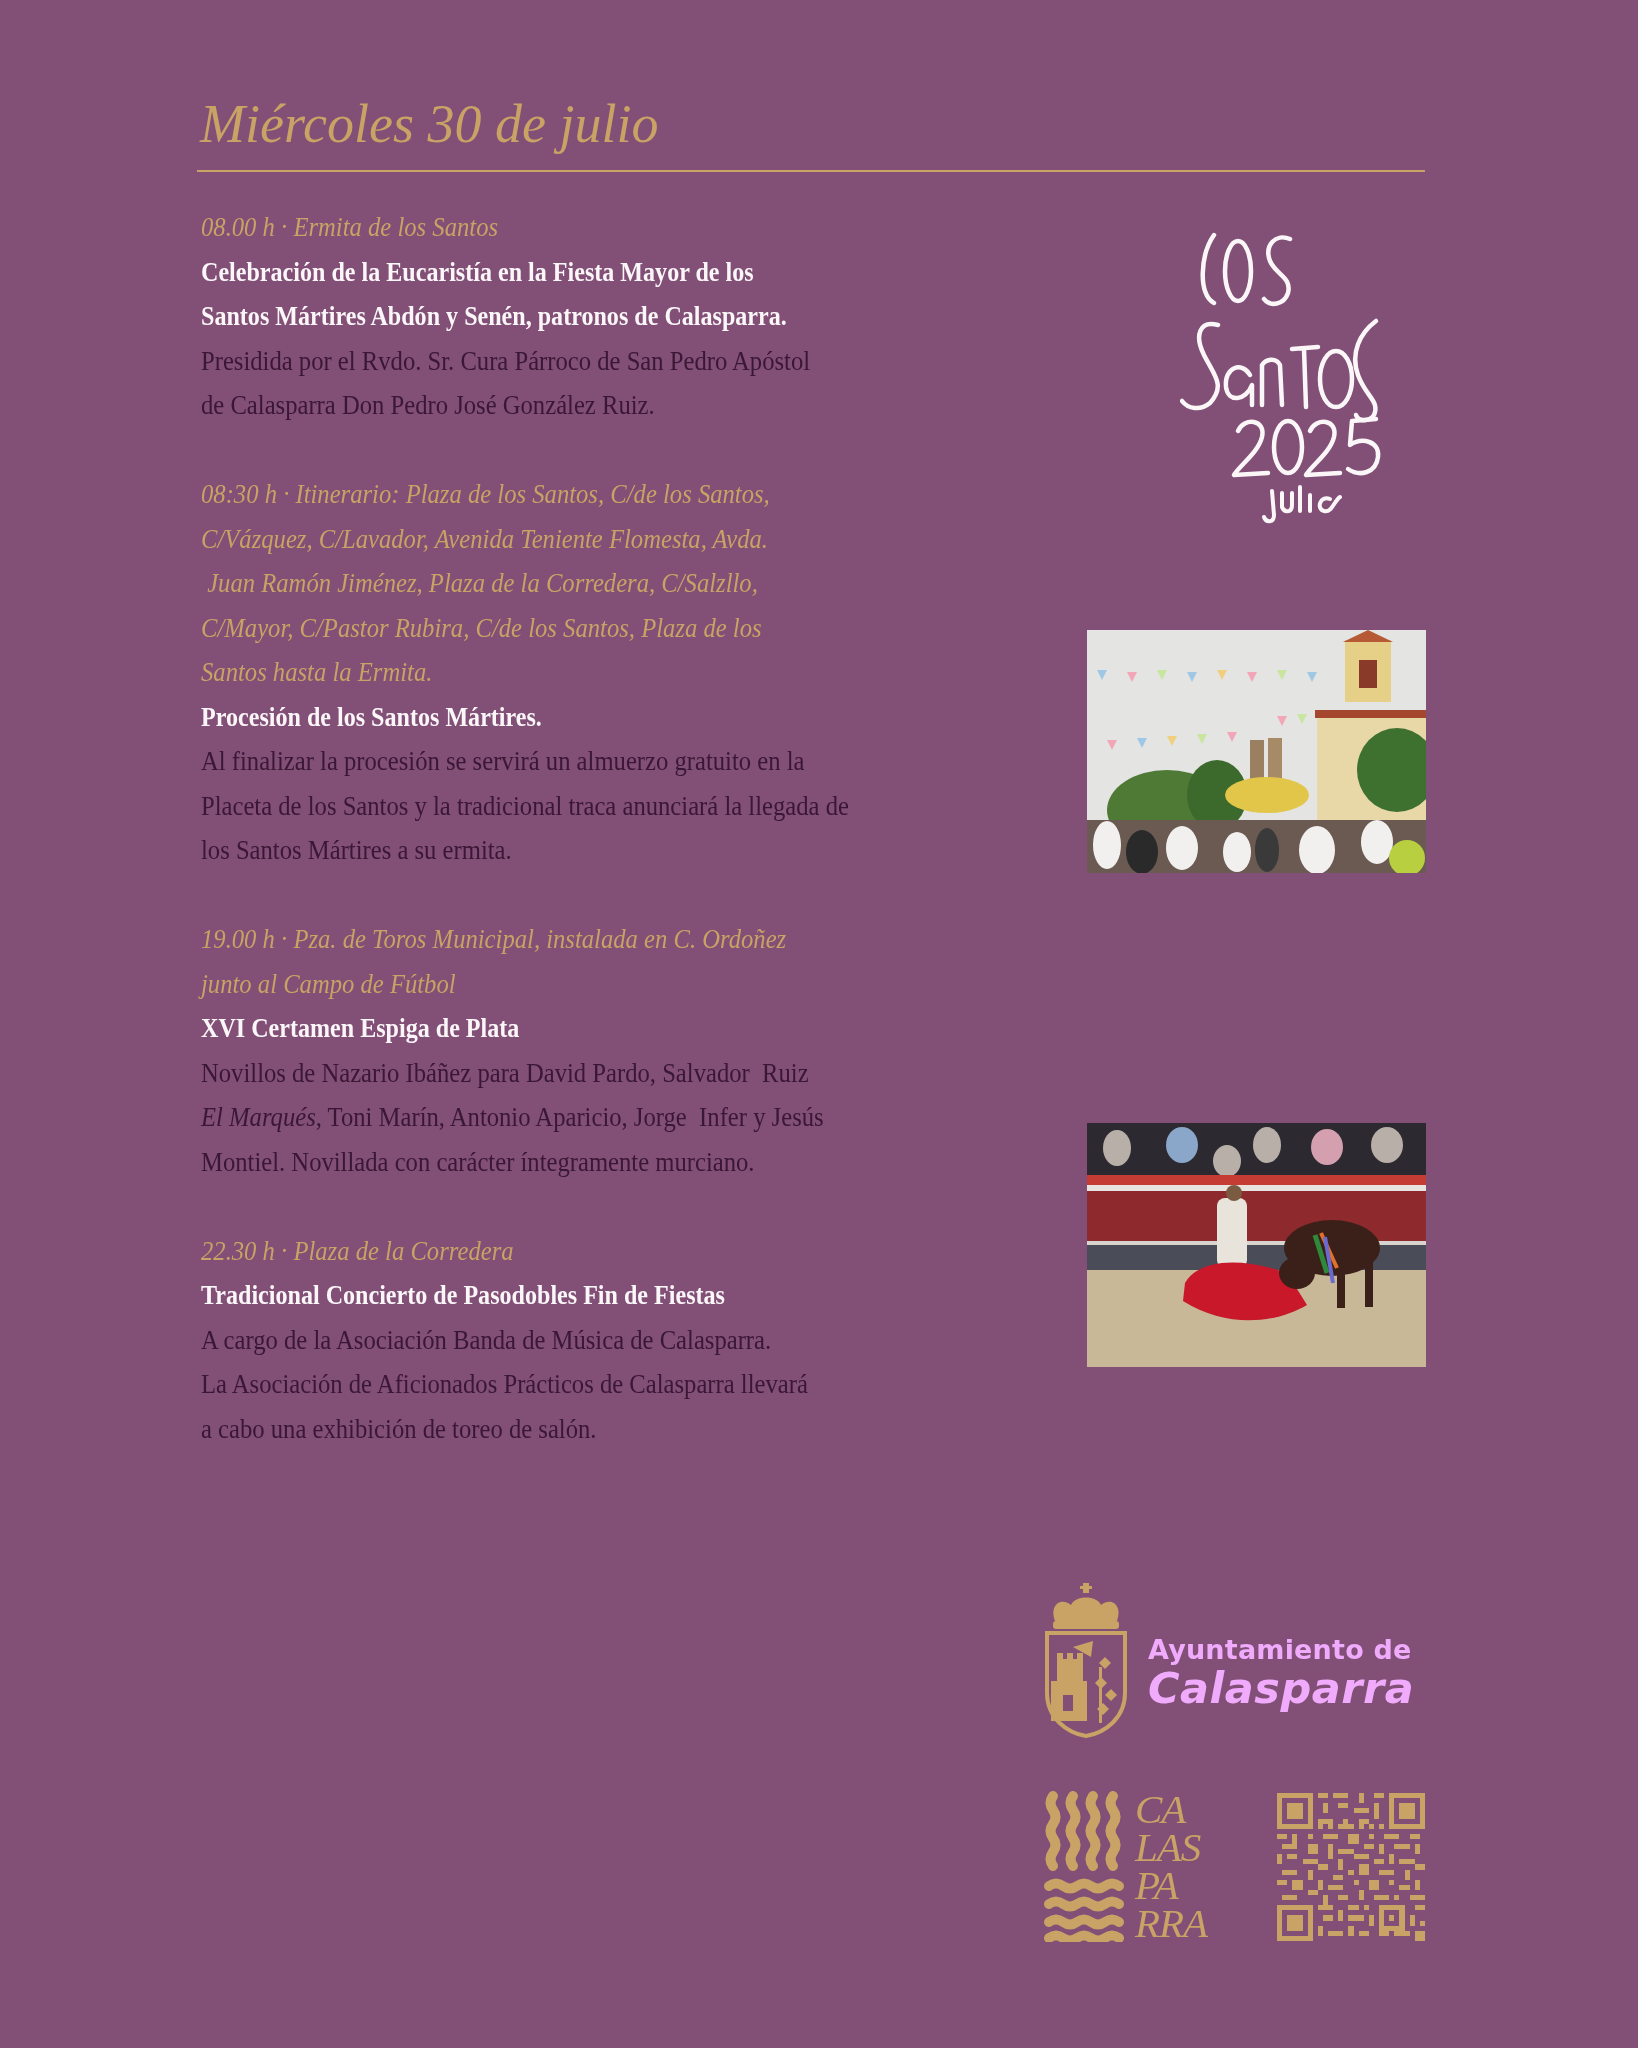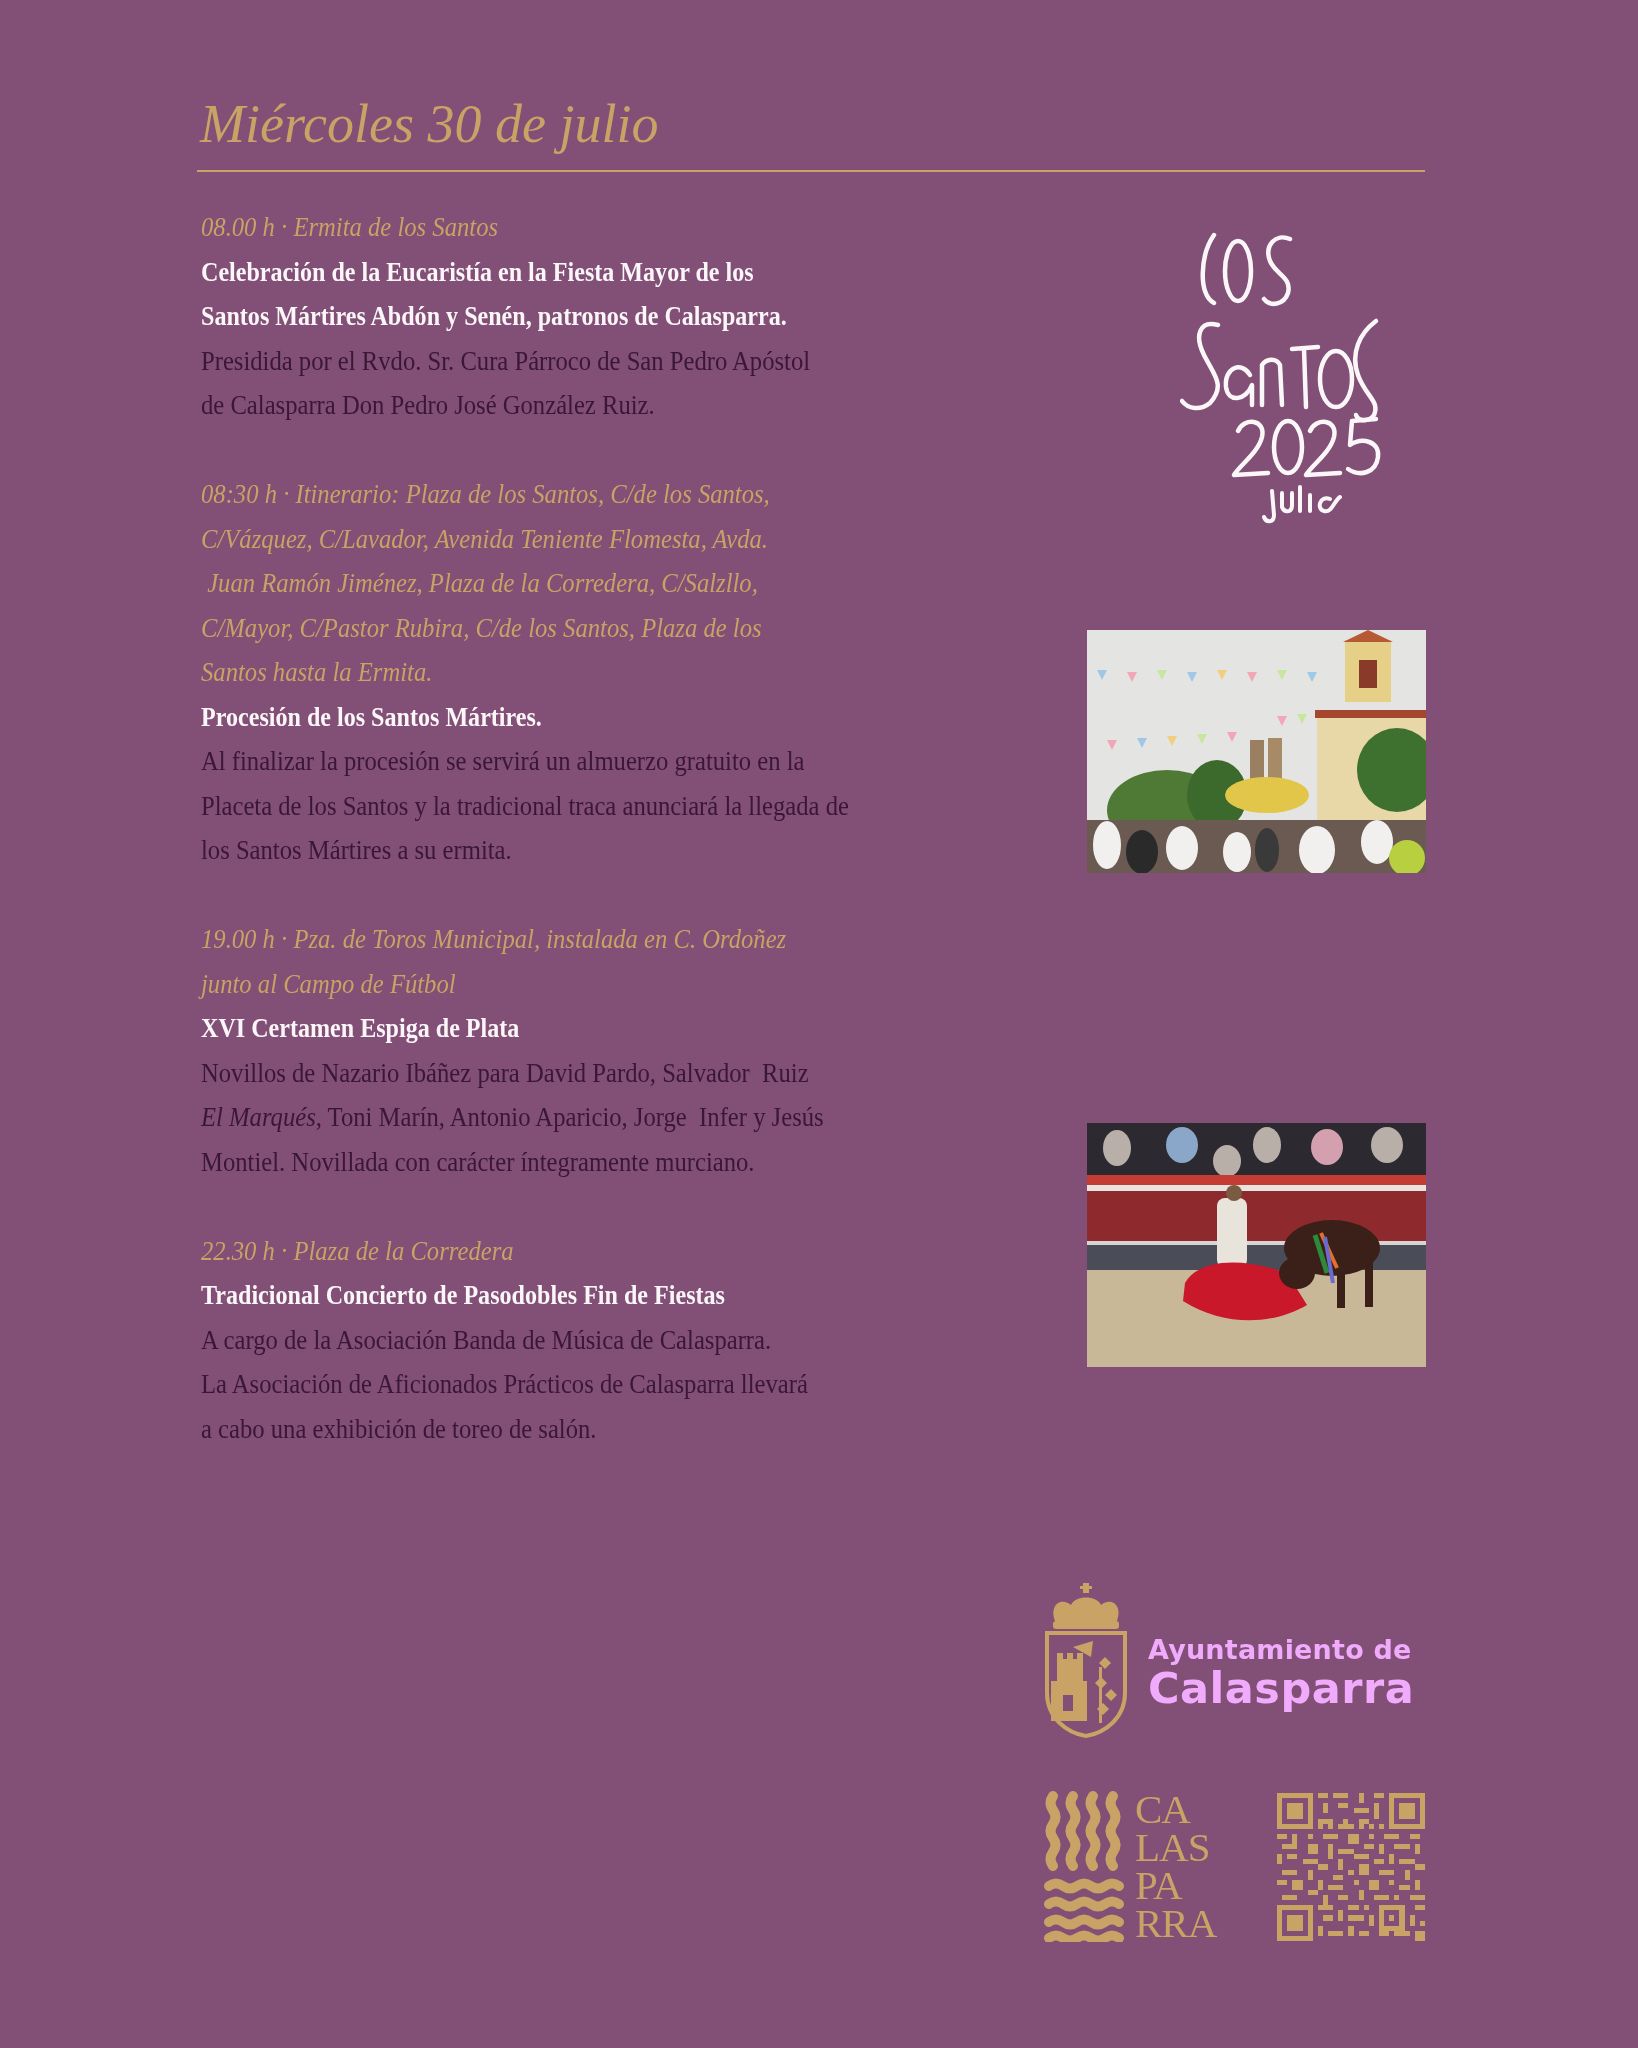--- a/index.html
+++ b/index.html
@@ -82,35 +82,36 @@
     width: 86px; height: 155px;
   }
   .ayto-text {
     position: absolute; left: 108px; top: 55px;
     color: #f0abfc;
     font-family: "DejaVu Sans", "Liberation Sans", sans-serif;
     font-weight: bold;
     white-space: nowrap;
   }
   .ayto-line1 { font-size: 27px; line-height: 30px; display: block; letter-spacing: 0.2px; }
-  .ayto-line2 { font-size: 43px; line-height: 46px; display: block; letter-spacing: 0.5px; }
+  .ayto-line2 { font-size: 43px; line-height: 46px; display: block; letter-spacing: 0.5px; font-style: italic; }
 
   .calasparra-brand {
     position: absolute;
     left: 1043px; top: 1790px;
     width: 200px; height: 155px;
   }
   .brand-waves { position: absolute; left: 0; top: 0; width: 82px; height: 152px; }
   .brand-text {
     position: absolute; left: 92px; top: 0;
     color: #c9a265;
     font-family: "Liberation Serif", "DejaVu Serif", serif;
     font-size: 41px;
     line-height: 38px;
     letter-spacing: -1px;
+    font-style: italic;
   }
   .brand-text span { display: block; height: 38px; }
 
   .qr-code {
     position: absolute;
     left: 1277px; top: 1793px;
     width: 148px; height: 148px;
   }
   .qr-code svg { width: 100%; height: 100%; display: block; }
 </style>

